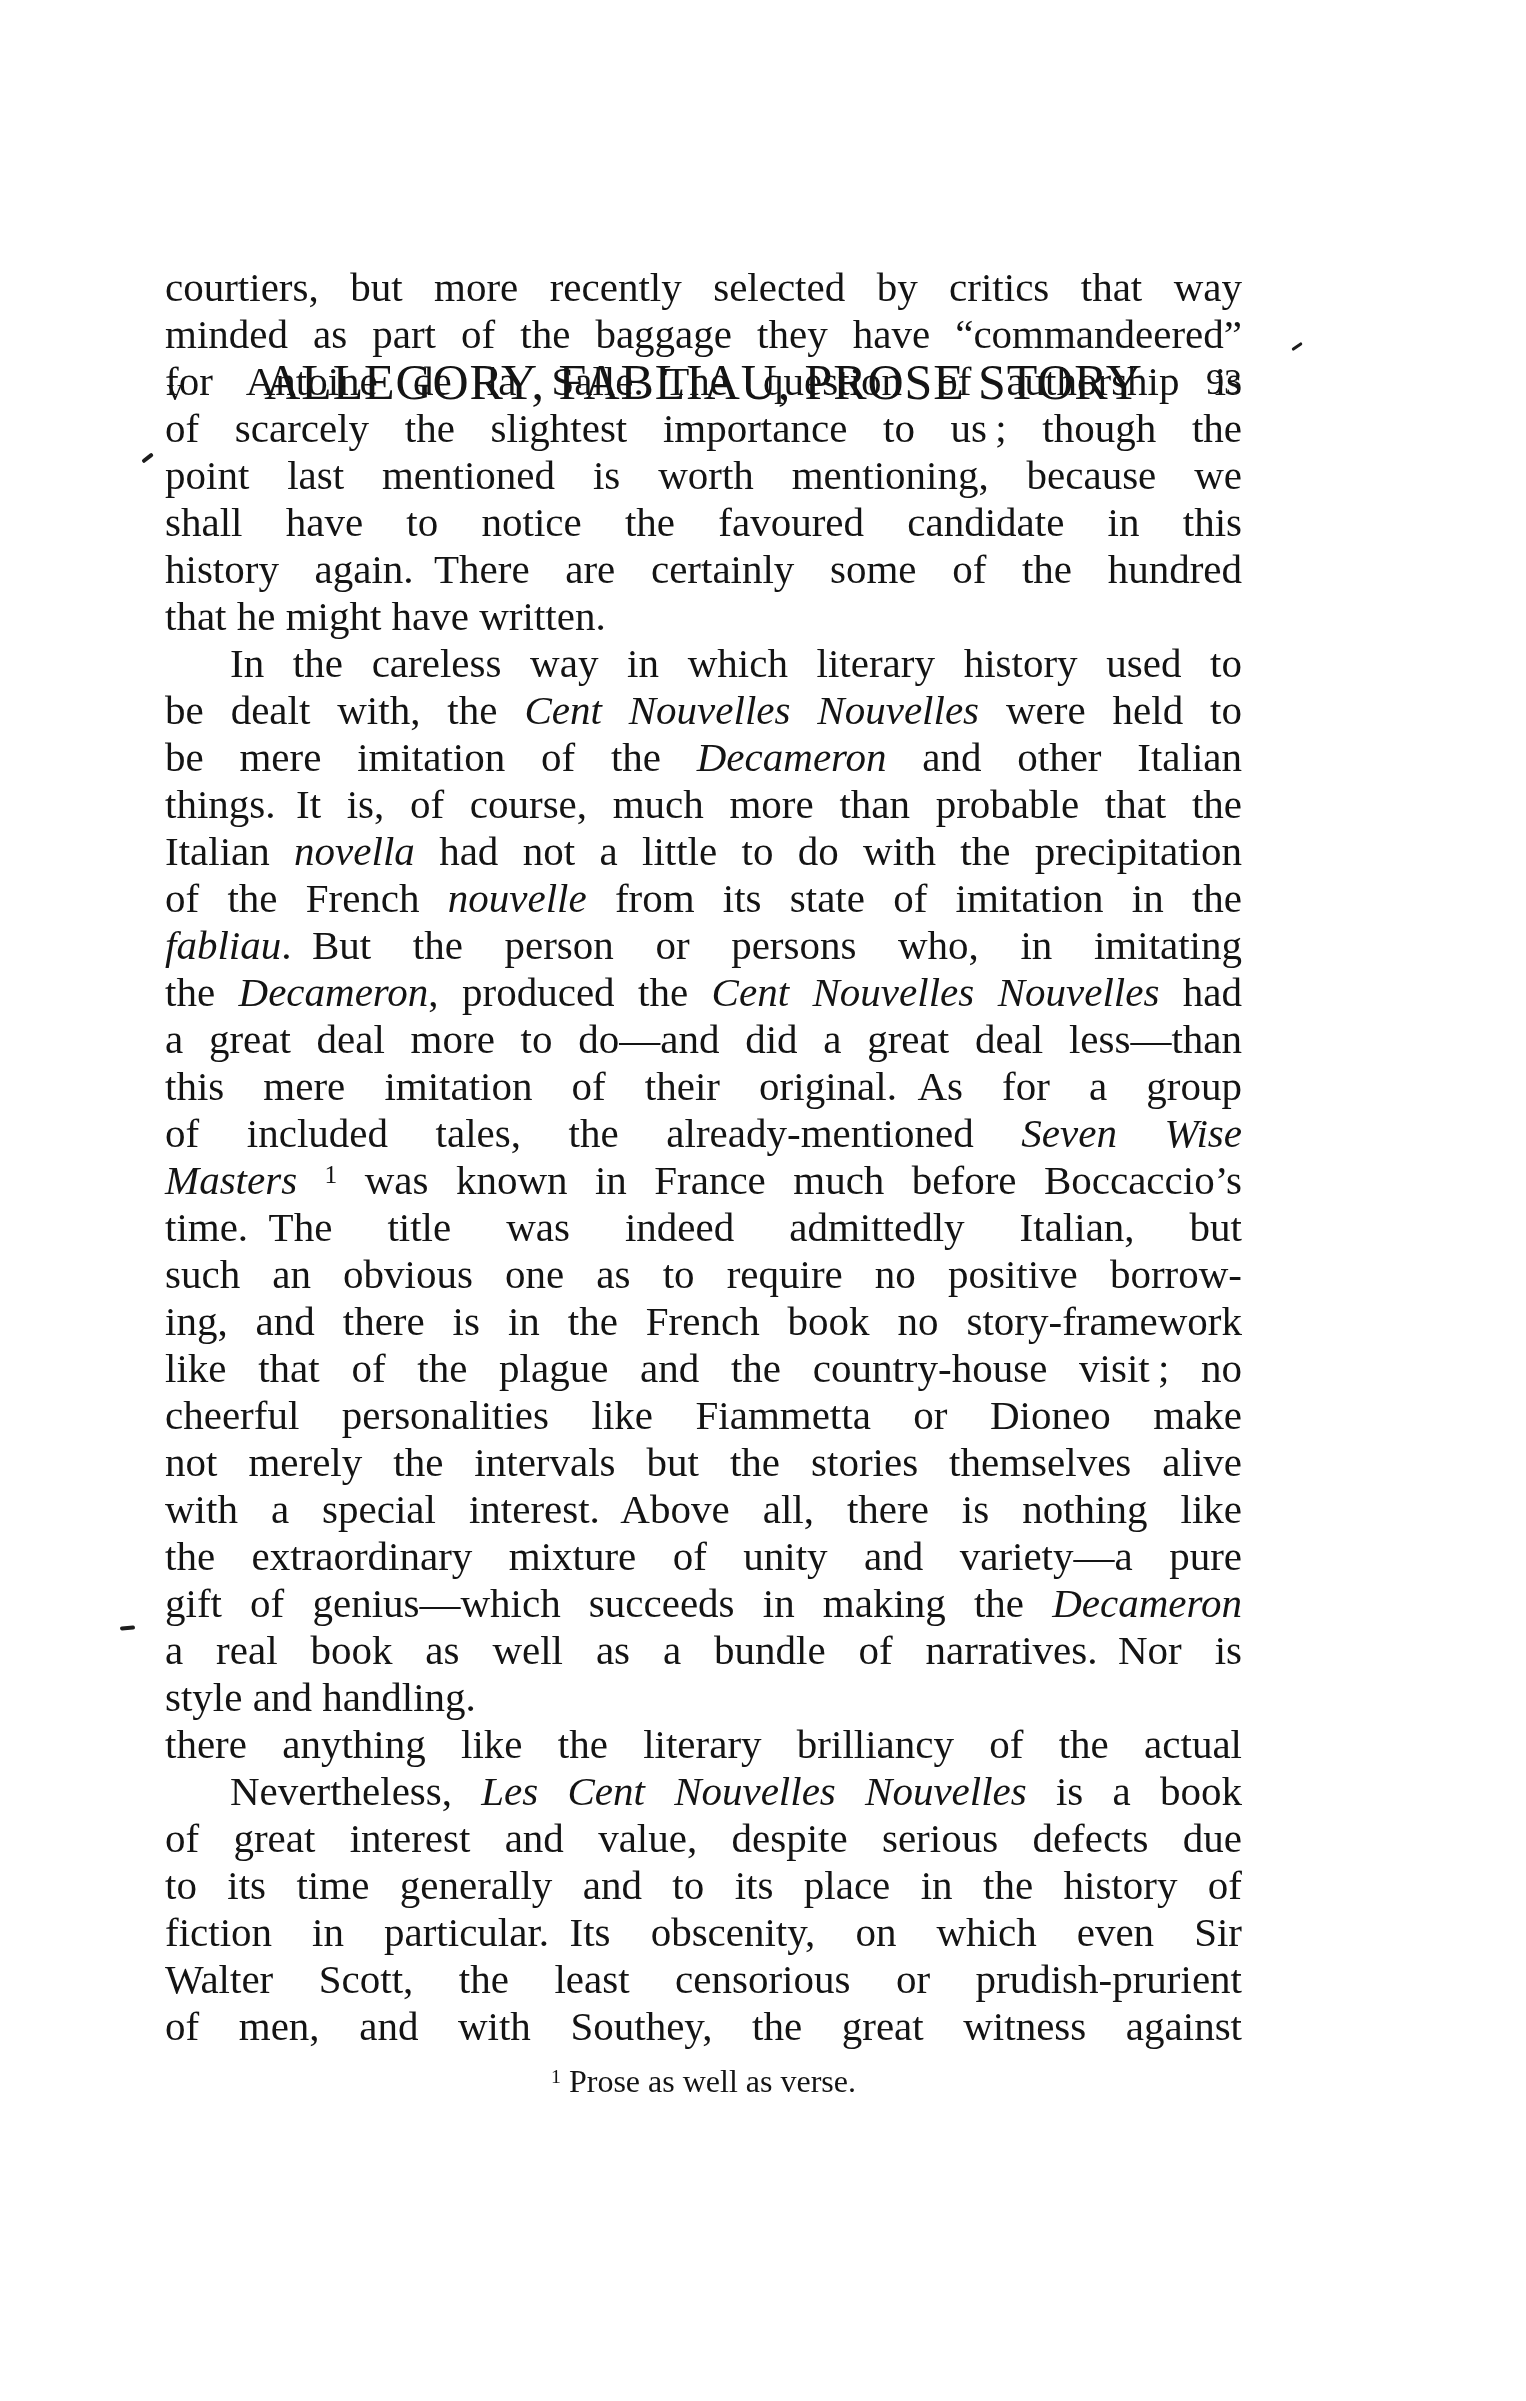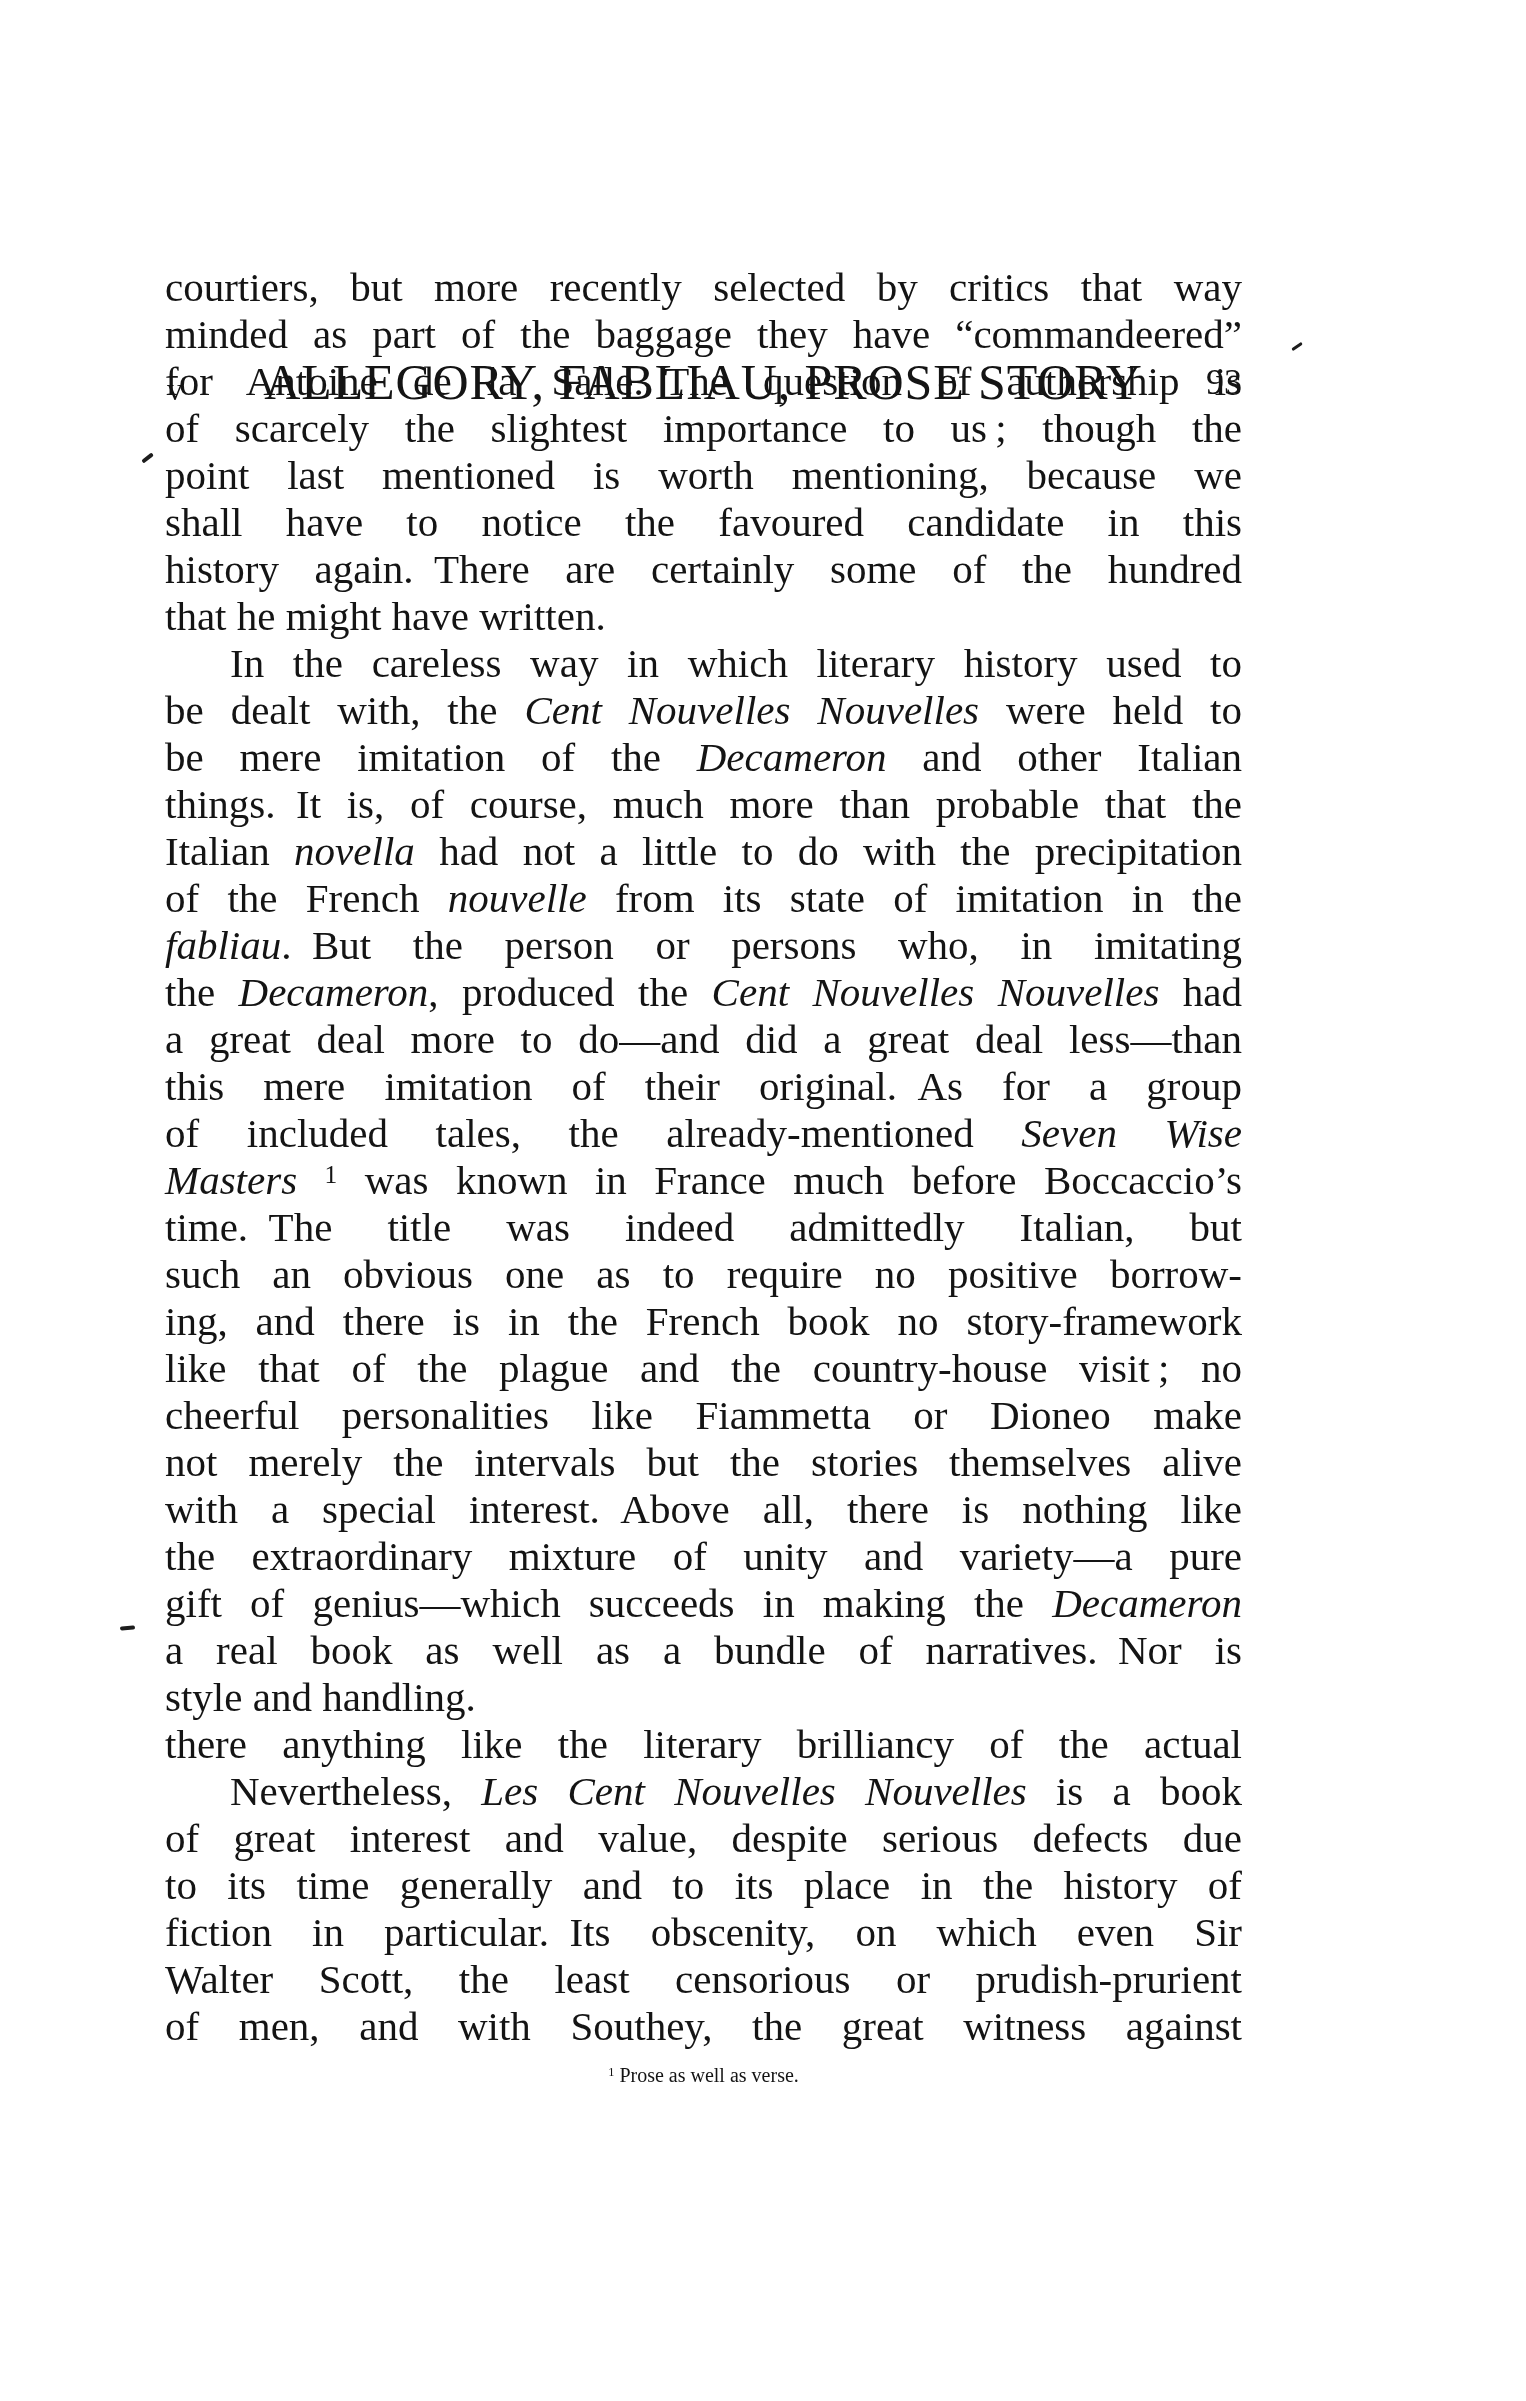--- a/index.html
+++ b/index.html
@@ -39,21 +39,21 @@
     text-align-last:justify;
     white-space:normal;
   }
   .line.end{text-align:center;text-align-last:left;}
   .line.indent{text-indent:65px;}
   .line i{font-style:italic;}
   .sup{font-size:62%;vertical-align:0.45em;line-height:0;}
   
   #footnote{
     position:absolute;left:165px;top:2064px;width:1077px;
-    text-align:center;font-size:20px;line-height:1.1;
+    text-align:center;font-size:32px;line-height:1.1;
   }
   
   .artifact{
     position:absolute;background:#1d1d1d;border-radius:1.9px;
   }
 </style>
 </head>
 <body>
 
 <div id="page">

